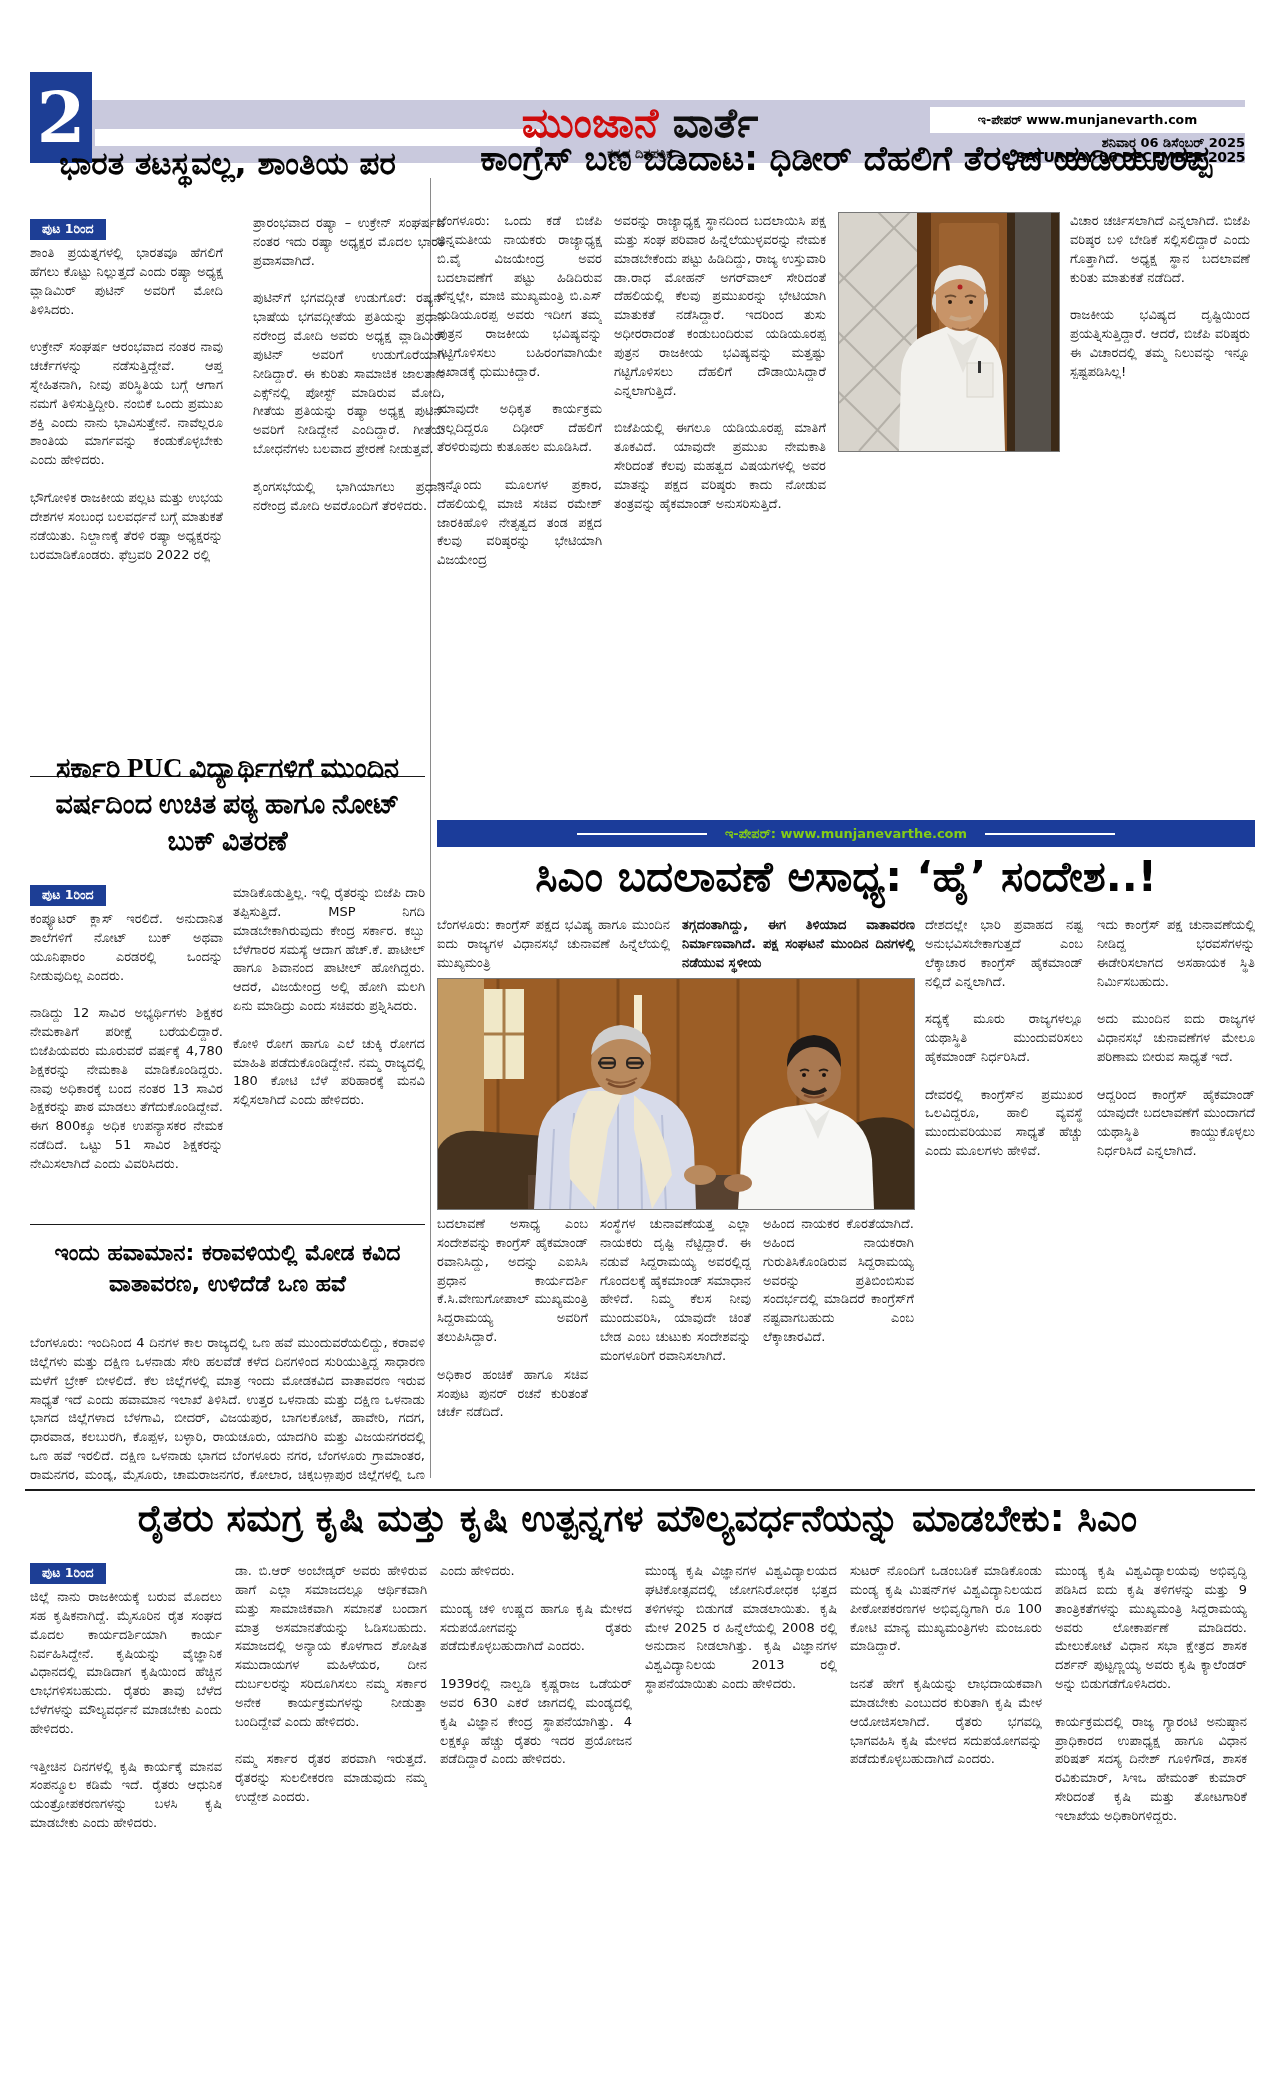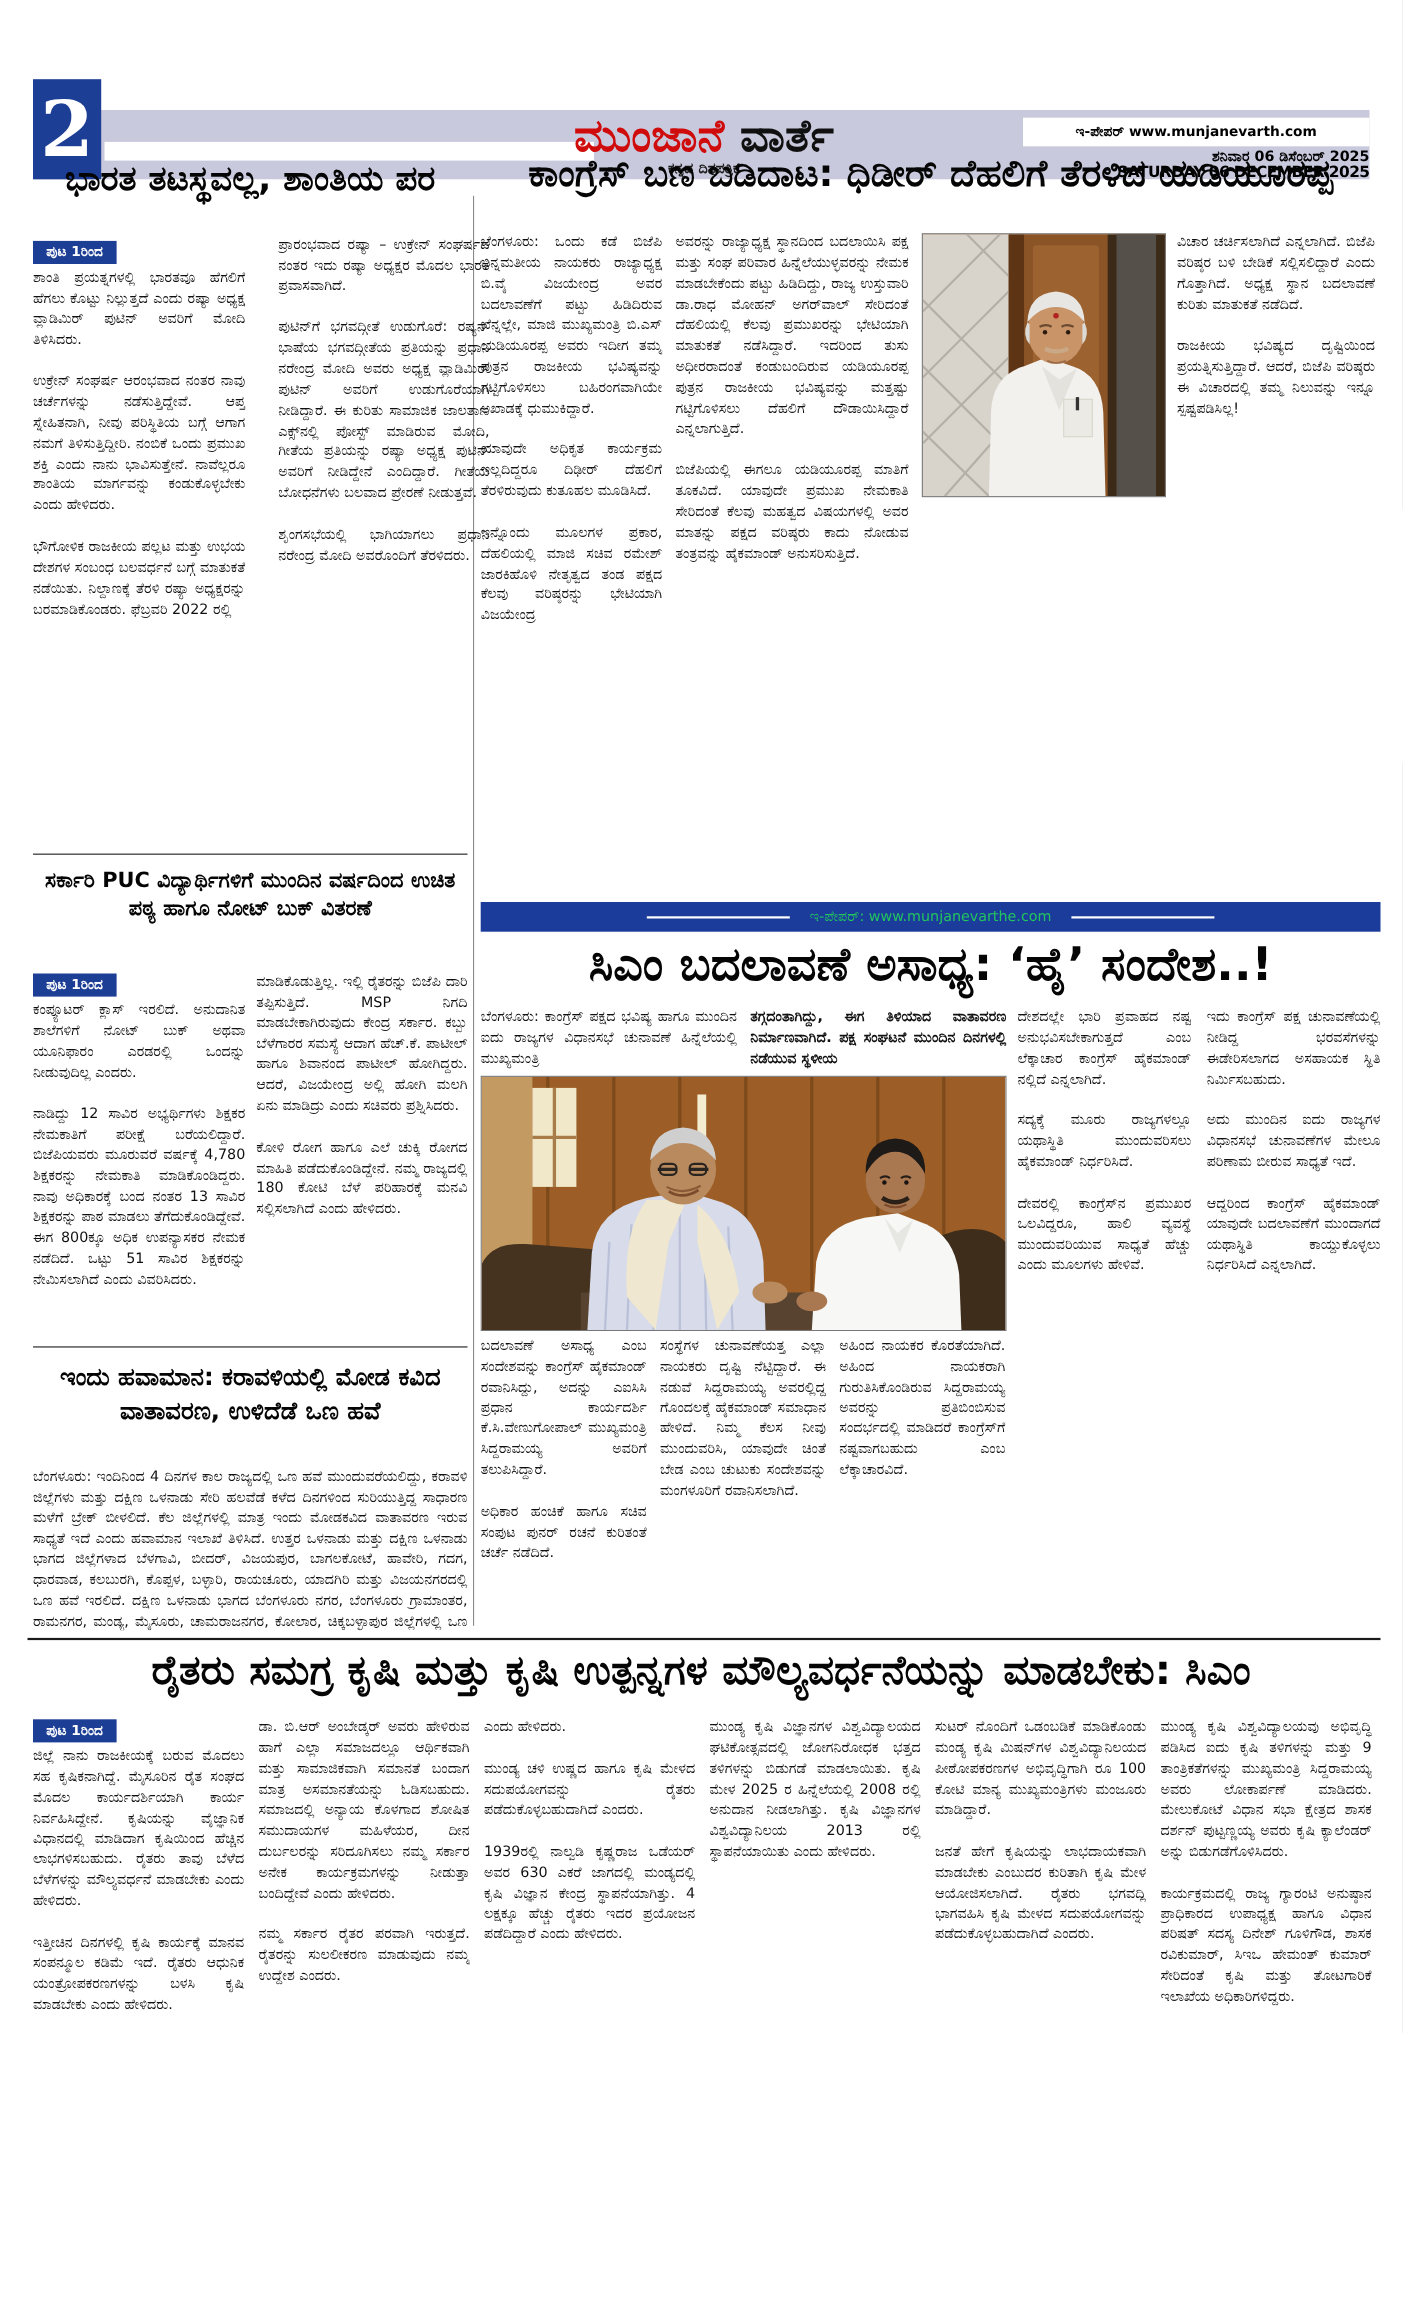--- a/index.html
+++ b/index.html
@@ -21,22 +21,22 @@
   .date-en{font-size:14px;font-weight:bold;text-align:right;color:#000;letter-spacing:-0.5px;}
   
   .headline{font-weight:bold;color:#050505;text-align:center;}
   .tag{display:inline-block;background:#1d3e95;color:#fff;font-size:12.5px;font-weight:bold;
        padding:2px 12px 3px;margin:0 6px 4px 0;}
   .bodytext{font-size:13px;line-height:1.45;text-align:justify;color:#101010;
             overflow:hidden;white-space:pre-line;}
   .rule-h{background:#1a1a1a;}
   .rule-v{background:#8a8a8a;}
   .cols{display:flex;}
-  .banner{background:#1b3c9a;color:#22c55e;display:flex;align-items:center;justify-content:center;
-          font-size:13px;font-weight:normal;gap:18px;}
+  .banner{background:#1b3c9a;color:#84cc16;display:flex;align-items:center;justify-content:center;
+          font-size:13px;font-weight:bold;gap:18px;}
   .banner .line{height:2px;background:#fff;width:130px;}
   .photo-frame{display:block;border:1px solid #777;}
 </style>
 </head>
 <body>
 
 <div id="page">
 
   <div class="abs band" style="left:30px;top:100px;width:1215px;height:63px;"></div>
   <div class="abs whitestrip" style="left:95px;top:129px;width:445px;height:17px;"></div>
@@ -66,21 +66,21 @@
 
 ಭೌಗೋಳಿಕ ರಾಜಕೀಯ ಪಲ್ಲಟ ಮತ್ತು ಉಭಯ ದೇಶಗಳ ಸಂಬಂಧ ಬಲವರ್ಧನೆ ಬಗ್ಗೆ ಮಾತುಕತೆ ನಡೆಯಿತು. ನಿಲ್ದಾಣಕ್ಕೆ ತೆರಳಿ ರಷ್ಯಾ ಅಧ್ಯಕ್ಷರನ್ನು ಬರಮಾಡಿಕೊಂಡರು. ಫೆಬ್ರವರಿ 2022 ರಲ್ಲಿ</div>
   </div>
   <div class="abs bodytext" style="left:233px;top:214px;width:192px;height:556px;margin-left:20px;">ಪ್ರಾರಂಭವಾದ ರಷ್ಯಾ – ಉಕ್ರೇನ್ ಸಂಘರ್ಷದ ನಂತರ ಇದು ರಷ್ಯಾ ಅಧ್ಯಕ್ಷರ ಮೊದಲ ಭಾರತ ಪ್ರವಾಸವಾಗಿದೆ.
 
 ಪುಟಿನ್‌ಗೆ ಭಗವದ್ಗೀತೆ ಉಡುಗೊರೆ: ರಷ್ಯನ್ ಭಾಷೆಯ ಭಗವದ್ಗೀತೆಯ ಪ್ರತಿಯನ್ನು ಪ್ರಧಾನಿ ನರೇಂದ್ರ ಮೋದಿ ಅವರು ಅಧ್ಯಕ್ಷ ವ್ಲಾಡಿಮಿರ್ ಪುಟಿನ್ ಅವರಿಗೆ ಉಡುಗೊರೆಯಾಗಿ ನೀಡಿದ್ದಾರೆ. ಈ ಕುರಿತು ಸಾಮಾಜಿಕ ಜಾಲತಾಣ ಎಕ್ಸ್‌ನಲ್ಲಿ ಪೋಸ್ಟ್ ಮಾಡಿರುವ ಮೋದಿ, ಗೀತೆಯ ಪ್ರತಿಯನ್ನು ರಷ್ಯಾ ಅಧ್ಯಕ್ಷ ಪುಟಿನ್ ಅವರಿಗೆ ನೀಡಿದ್ದೇನೆ ಎಂದಿದ್ದಾರೆ. ಗೀತೆಯ ಬೋಧನೆಗಳು ಬಲವಾದ ಪ್ರೇರಣೆ ನೀಡುತ್ತವೆ.
 
 ಶೃಂಗಸಭೆಯಲ್ಲಿ ಭಾಗಿಯಾಗಲು ಪ್ರಧಾನಿ ನರೇಂದ್ರ ಮೋದಿ ಅವರೊಂದಿಗೆ ತೆರಳಿದರು.</div>
   <div class="abs rule-h" style="left:30px;top:776px;width:395px;height:1px;"></div>
 
-  <div class="abs headline" style="left:30px;top:788px;width:395px;font-size:19px;line-height:1.35;">ಸರ್ಕಾರಿ PUC ವಿದ್ಯಾರ್ಥಿಗಳಿಗೆ ಮುಂದಿನ ವರ್ಷದಿಂದ ಉಚಿತ ಪಠ್ಯ ಹಾಗೂ ನೋಟ್ ಬುಕ್ ವಿತರಣೆ</div>
+  <div class="abs headline" style="left:30px;top:750px;width:395px;font-size:27px;line-height:1.35;font-family:Liberation Serif, serif;">ಸರ್ಕಾರಿ PUC ವಿದ್ಯಾರ್ಥಿಗಳಿಗೆ ಮುಂದಿನ ವರ್ಷದಿಂದ ಉಚಿತ ಪಠ್ಯ ಹಾಗೂ ನೋಟ್ ಬುಕ್ ವಿತರಣೆ</div>
   <div class="abs" style="left:30px;top:884px;width:193px;height:330px;">
     <span class="tag">ಪುಟ 1ರಿಂದ</span>
     <div class="bodytext" style="height:296px;">ಕಂಪ್ಯೂಟರ್ ಕ್ಲಾಸ್ ಇರಲಿದೆ. ಅನುದಾನಿತ ಶಾಲೆಗಳಿಗೆ ನೋಟ್ ಬುಕ್ ಅಥವಾ ಯೂನಿಫಾರಂ ಎರಡರಲ್ಲಿ ಒಂದನ್ನು ನೀಡುವುದಿಲ್ಲ ಎಂದರು.
 
 ನಾಡಿದ್ದು 12 ಸಾವಿರ ಅಭ್ಯರ್ಥಿಗಳು ಶಿಕ್ಷಕರ ನೇಮಕಾತಿಗೆ ಪರೀಕ್ಷೆ ಬರೆಯಲಿದ್ದಾರೆ. ಬಿಜೆಪಿಯವರು ಮೂರುವರೆ ವರ್ಷಕ್ಕೆ 4,780 ಶಿಕ್ಷಕರನ್ನು ನೇಮಕಾತಿ ಮಾಡಿಕೊಂಡಿದ್ದರು. ನಾವು ಅಧಿಕಾರಕ್ಕೆ ಬಂದ ನಂತರ 13 ಸಾವಿರ ಶಿಕ್ಷಕರನ್ನು ಪಾಠ ಮಾಡಲು ತೆಗೆದುಕೊಂಡಿದ್ದೇವೆ. ಈಗ 800ಕ್ಕೂ ಅಧಿಕ ಉಪನ್ಯಾಸಕರ ನೇಮಕ ನಡೆದಿದೆ. ಒಟ್ಟು 51 ಸಾವಿರ ಶಿಕ್ಷಕರನ್ನು ನೇಮಿಸಲಾಗಿದೆ ಎಂದು ವಿವರಿಸಿದರು.</div>
   </div>
   <div class="abs bodytext" style="left:233px;top:884px;width:192px;height:330px;">ಮಾಡಿಕೊಡುತ್ತಿಲ್ಲ. ಇಲ್ಲಿ ರೈತರನ್ನು ಬಿಜೆಪಿ ದಾರಿ ತಪ್ಪಿಸುತ್ತಿದೆ. MSP ನಿಗದಿ ಮಾಡಬೇಕಾಗಿರುವುದು ಕೇಂದ್ರ ಸರ್ಕಾರ. ಕಬ್ಬು ಬೆಳೆಗಾರರ ಸಮಸ್ಯೆ ಆದಾಗ ಹೆಚ್.ಕೆ. ಪಾಟೀಲ್ ಹಾಗೂ ಶಿವಾನಂದ ಪಾಟೀಲ್ ಹೋಗಿದ್ದರು. ಆದರೆ, ವಿಜಯೇಂದ್ರ ಅಲ್ಲಿ ಹೋಗಿ ಮಲಗಿ ಏನು ಮಾಡಿದ್ರು ಎಂದು ಸಚಿವರು ಪ್ರಶ್ನಿಸಿದರು.
 
 ಕೋಳಿ ರೋಗ ಹಾಗೂ ಎಲೆ ಚುಕ್ಕಿ ರೋಗದ ಮಾಹಿತಿ ಪಡೆದುಕೊಂಡಿದ್ದೇನೆ. ನಮ್ಮ ರಾಜ್ಯದಲ್ಲಿ 180 ಕೋಟಿ ಬೆಳೆ ಪರಿಹಾರಕ್ಕೆ ಮನವಿ ಸಲ್ಲಿಸಲಾಗಿದೆ ಎಂದು ಹೇಳಿದರು.</div>
   <div class="abs rule-h" style="left:30px;top:1224px;width:395px;height:1px;"></div>

